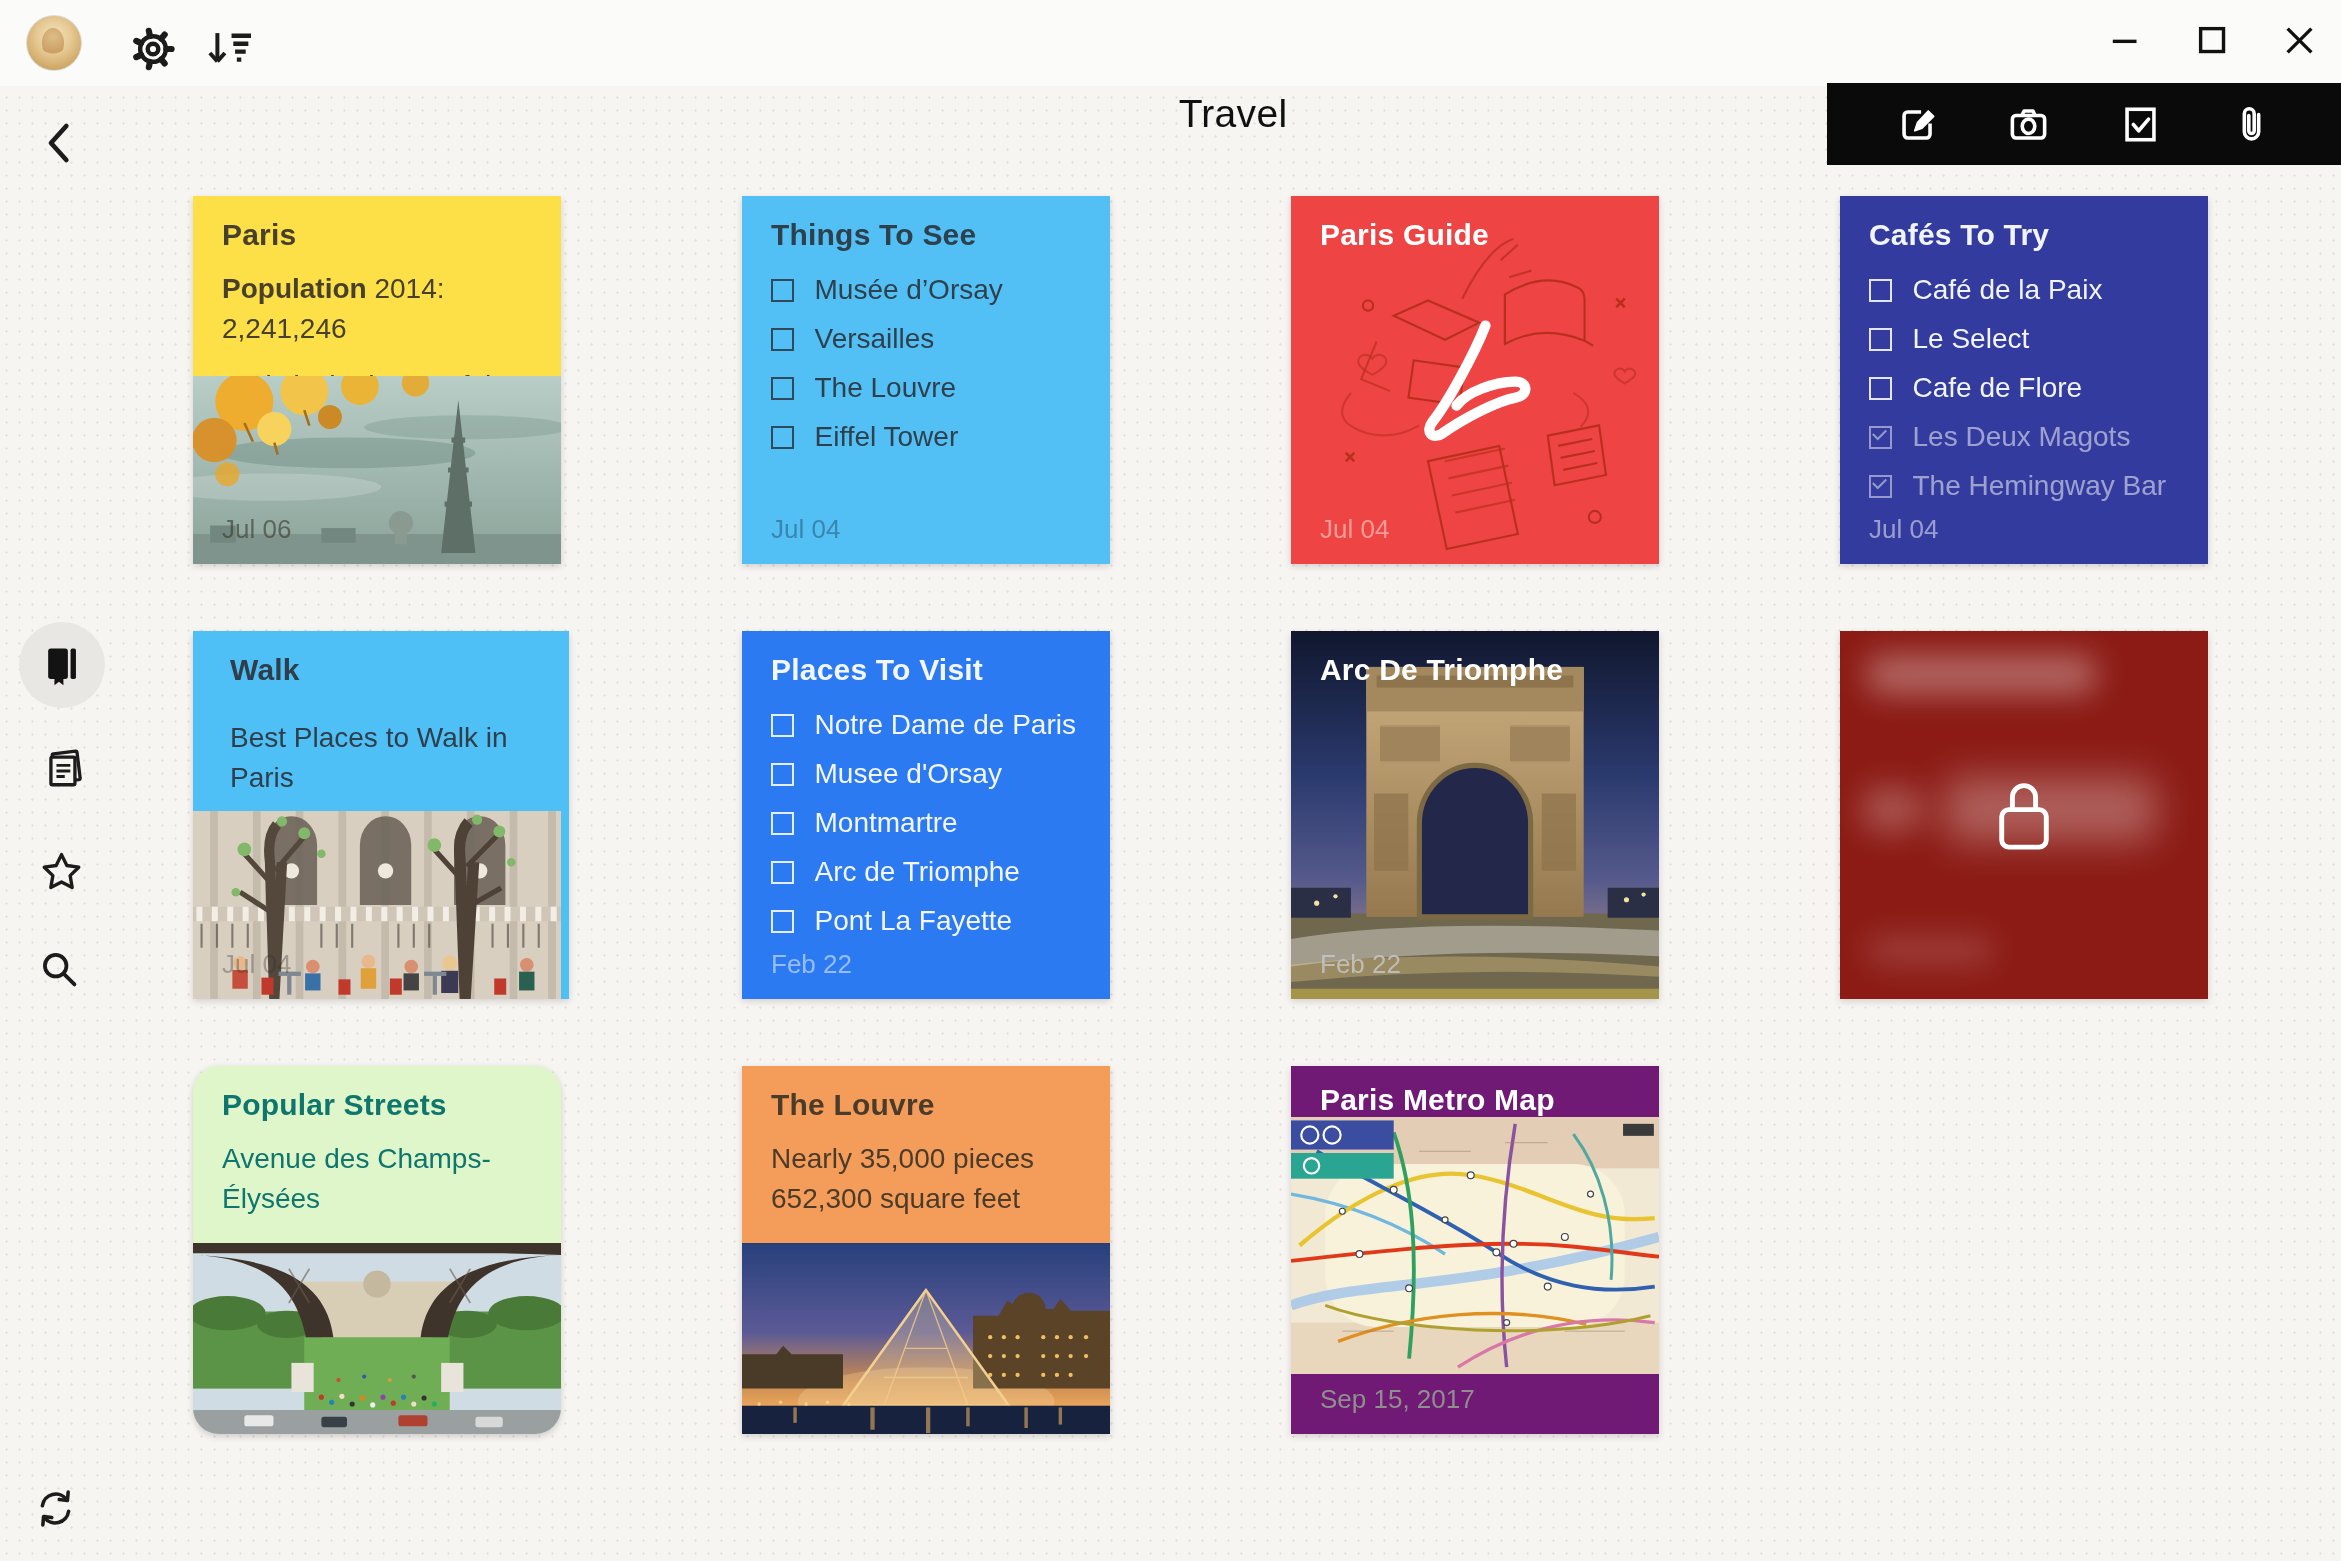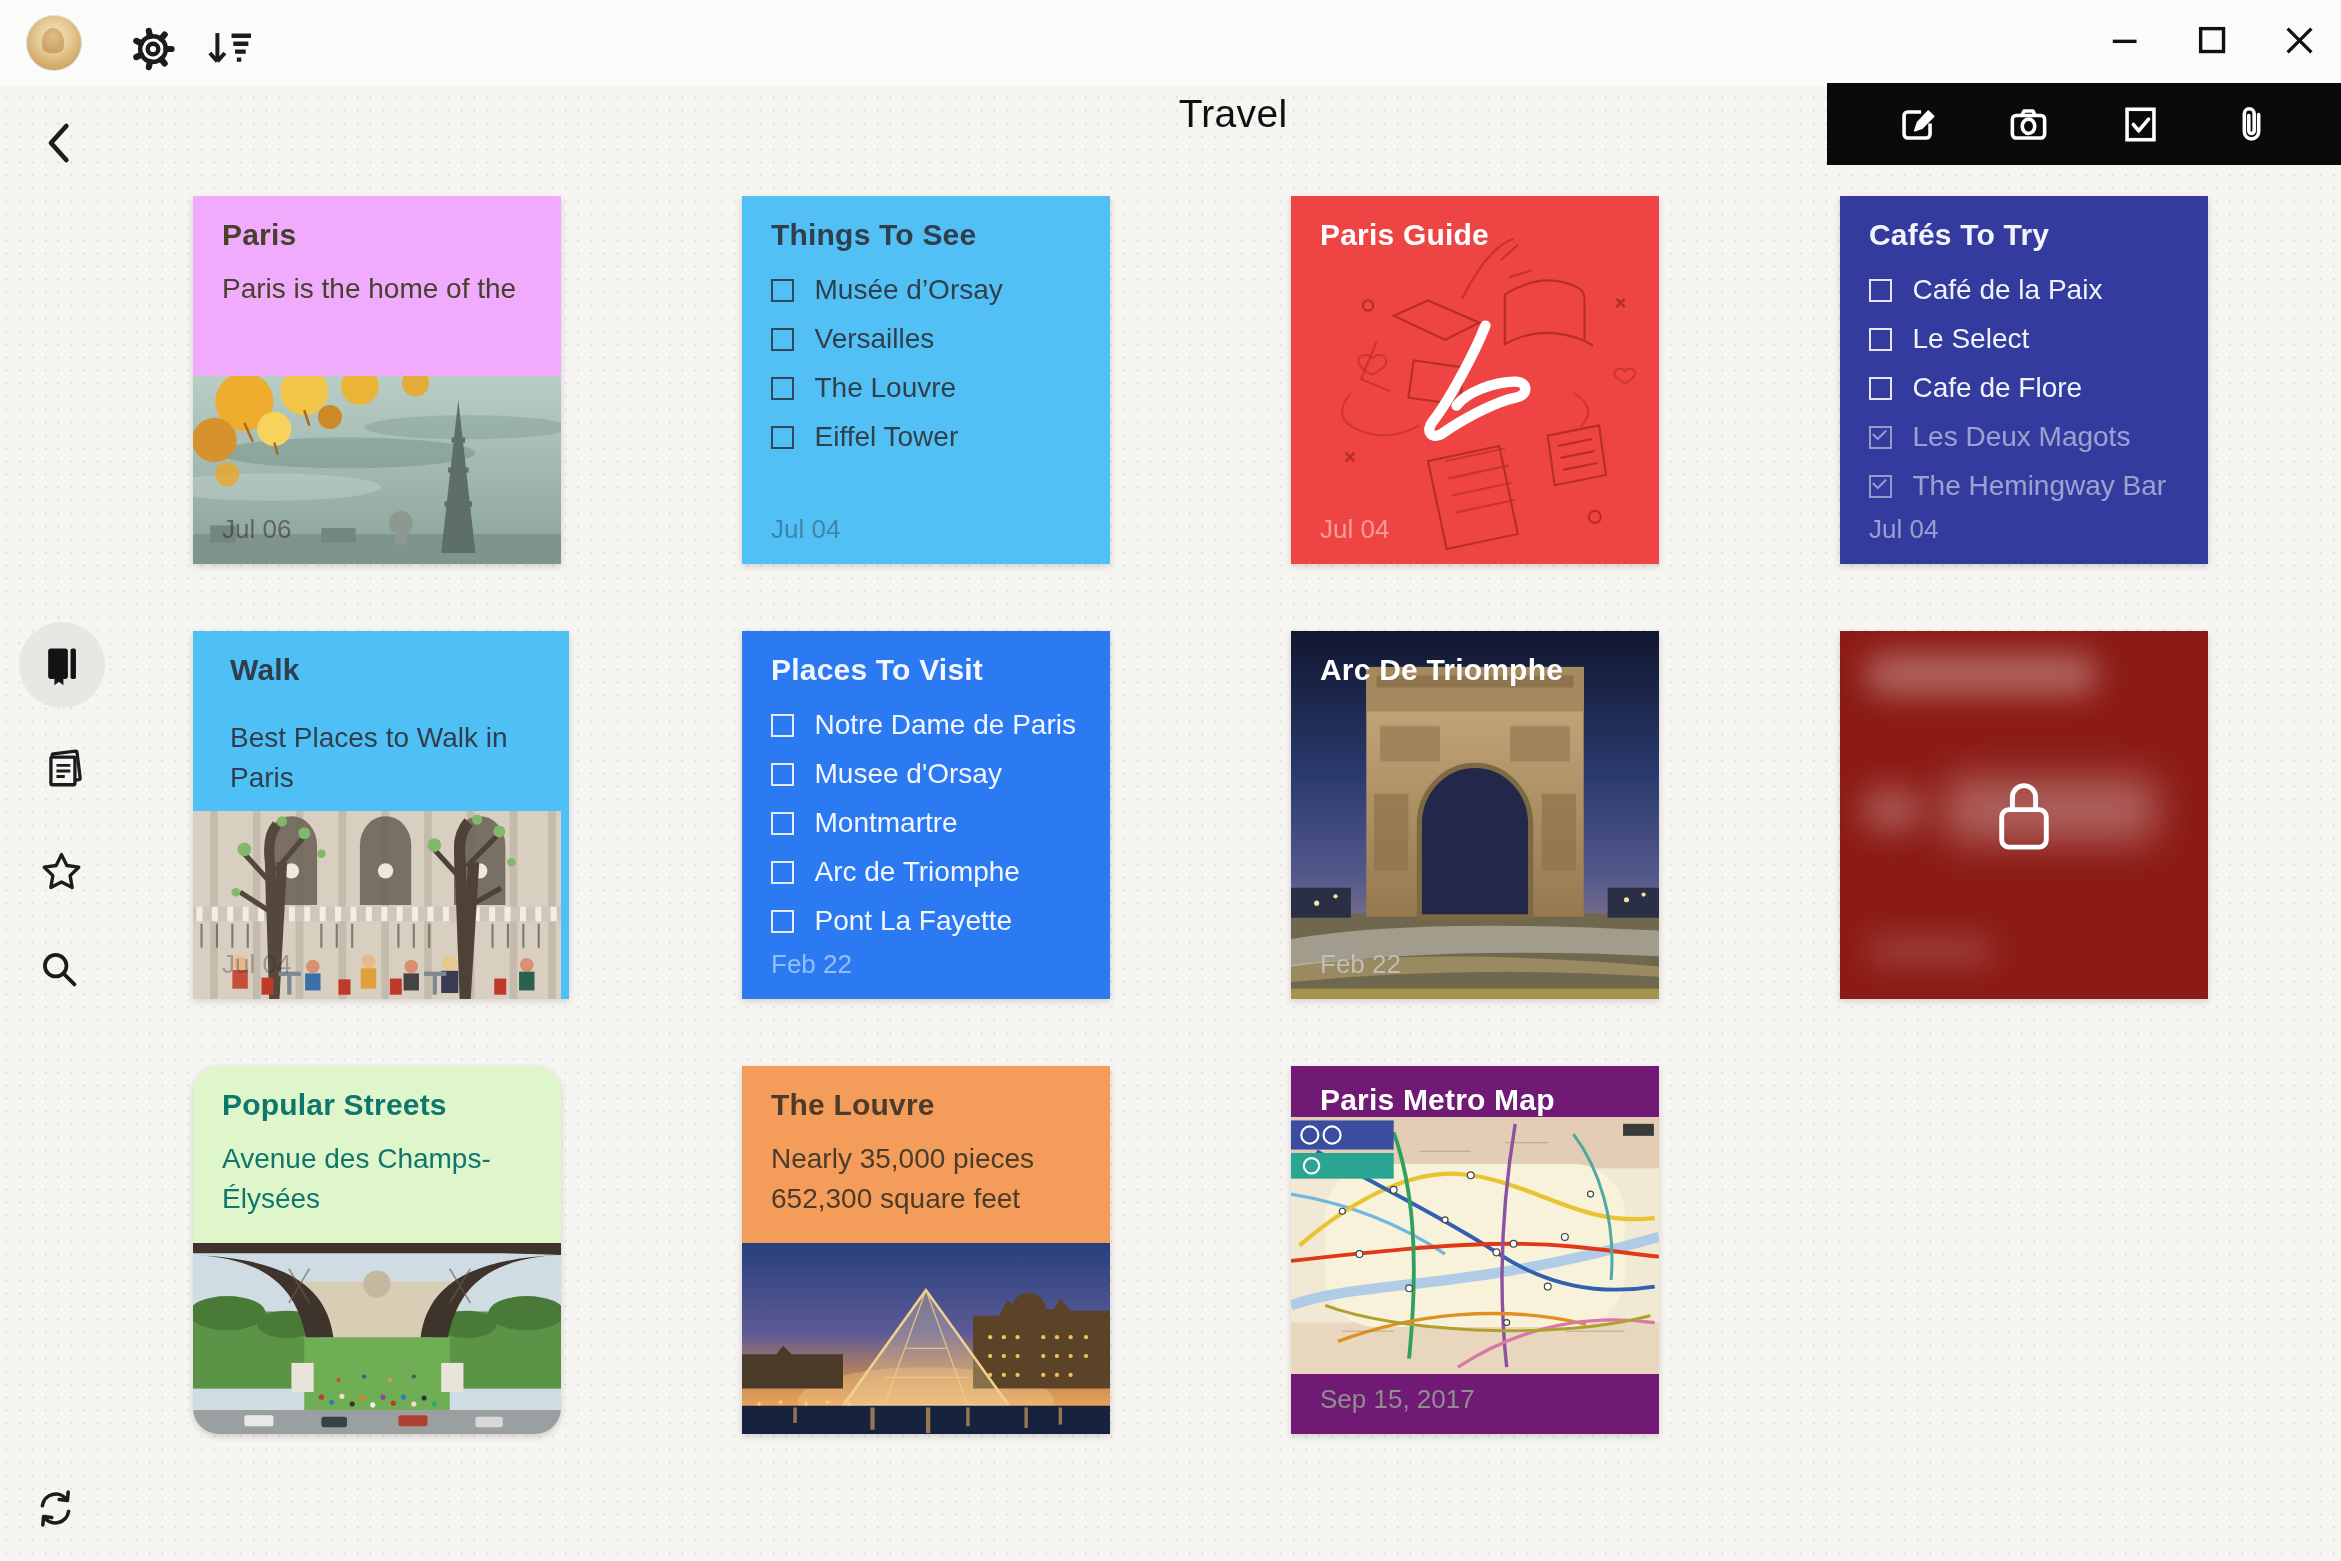--- a/index.html
+++ b/index.html
@@ -45,21 +45,21 @@
   .title{margin:0;font-size:30px;font-weight:700;letter-spacing:0.2px;}
   .line{margin:17px 0 0;font-size:28px;line-height:1.42;font-weight:400;}
   .date{position:absolute;left:29px;bottom:19px;font-size:26px;font-weight:400;}
   .img{position:absolute;left:0;bottom:0;width:368px;height:188px;}
   .img svg{display:block;width:100%;height:100%;}
   
   .check{list-style:none;margin:22px 0 0;padding:0;}
   .check li{display:flex;align-items:center;margin-bottom:17px;font-size:28px;text-align:center;}
   .cbx{flex:0 0 auto;width:19px;height:19px;border:2.6px solid;margin-right:20.5px;position:relative;opacity:.92;}
   
-  .c-paris{background:#f0abfc;color:#46402D;}
+  .c-paris{background:#fde047;color:#46402D;}
   .c-paris .date{color:rgba(60,58,45,.62);}
   .c-things{background:#52BFF5;color:#2F404D;}
   .c-things .date{color:rgba(25,55,75,.42);}
   .c-guide{background:#ef4444;color:#fff;}
   .c-guide .date{color:rgba(255,226,219,.55);}
   .c-cafes{background:#333C9E;color:#F2F4FC;}
   .c-cafes .date{color:rgba(255,255,255,.5);}
   .c-cafes li.checked{color:rgba(255,255,255,.52);}
   li.checked .cbx::after{content:"";position:absolute;left:1.7px;top:1.7px;width:11px;height:6px;
     border-left:2.6px solid currentColor;border-bottom:2.6px solid currentColor;transform:rotate(-45deg);}
@@ -193,20 +193,21 @@
     <path d="M38 27a14.5 14.5 0 0 1-26 6.5" stroke-width="3.8" stroke-linecap="round"></path>
     <path d="M10.5 41.5l.8-9 8.7 1.2" stroke-width="3.8" stroke-linecap="round" stroke-linejoin="round"></path>
   </svg>
 </button>
 
 <main class="grid">
 
   <article class="card c-paris">
     <div class="pad">
       <h2 class="title">Paris</h2>
+      <p class="line"><strong>Population</strong><span> 2014: 2,241,246</span></p>
       <p class="line">Paris is the home of the</p>
     </div>
     <div class="img">
       <svg viewBox="0 0 430 220" preserveAspectRatio="none">
         <defs>
             <linearGradient id="psky" x1="0" y1="0" x2="0" y2="1">
           <stop offset="0" stop-color="#b8cdc6"></stop>
               <stop offset=".6" stop-color="#9db4ac"></stop>
               <stop offset="1" stop-color="#8ba299"></stop>
         </linearGradient>

